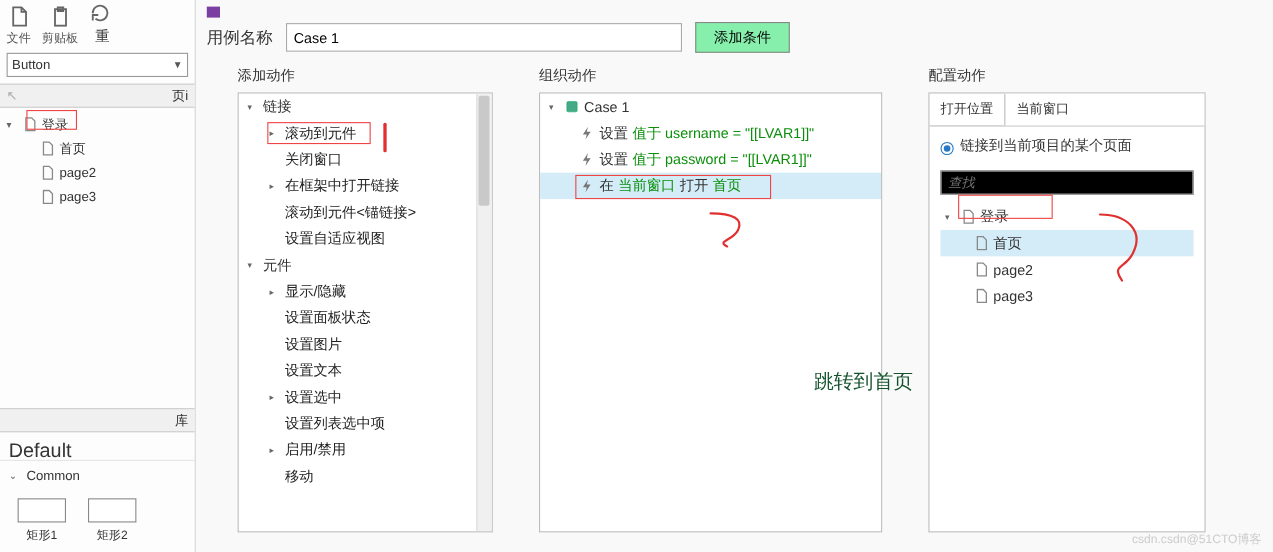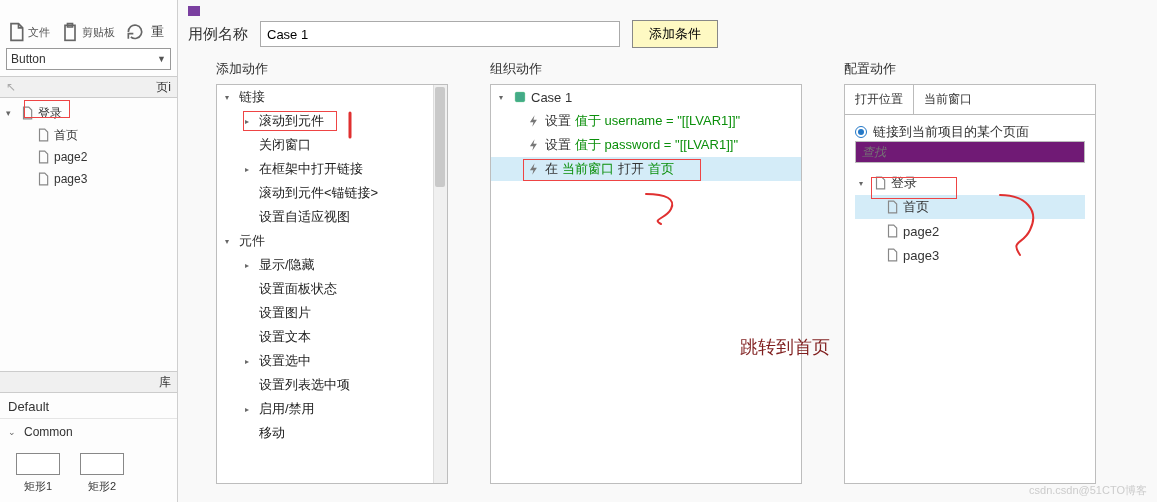--- a/index.html
+++ b/index.html
@@ -3,46 +3,46 @@
 <meta charset="utf-8">
 <style>
   * { box-sizing: border-box; font-family: "Microsoft YaHei", Arial, sans-serif; }
   body { margin:0; background:#fafafa; font-size:12px; color:#333; width:1157px; height:502px; overflow:hidden; position:relative;}
   .row { display:flex; }
   .col { display:flex; flex-direction:column; }
 
   
   .left { width:178px; background:#fdfdfd; border-right:1px solid #cfcfcf; height:502px; }
   .toolbar-top { height:42px; display:flex; align-items:flex-end; gap:10px; padding:0 6px; font-size:11px; color:#555;}
-  .toolbar-top .iconblk { display:flex; flex-direction:row; align-items:center; gap:2px;}
+  .toolbar-top .iconblk { display:flex; flex-direction:column; align-items:center; gap:2px;}
   .toolbar-top svg { width:20px; height:20px; }
   .truncated-menu { font-size:13px; color:#333; padding-left:4px;}
   .dropdown { margin:6px; height:22px; border:1px solid #999; background:#fff; display:flex; align-items:center; justify-content:space-between; padding:0 4px;}
   .dropdown .arrow { font-size:9px; color:#555;}
   .page-hdr { height:22px; background:#f0f0f0; border-top:1px solid #ccc; border-bottom:1px solid #ccc; display:flex; align-items:center; justify-content:space-between; padding:0 6px; font-size:12px;}
   .tree { padding:4px 0;}
   .tree-row { display:flex; align-items:center; gap:4px; height:22px; padding-left:6px;}
   .tree-row.child { padding-left:36px;}
   .tri { font-size:9px; color:#666; width:10px;}
   .pageicon { width:14px; height:14px; }
   .redbox1 { border:1px solid #e44; position:absolute; }
   .lib-hdr { height:22px; background:#f0f0f0; border-top:1px solid #ccc; border-bottom:1px solid #ccc; display:flex; align-items:center; justify-content:flex-end; padding:0 6px;}
-  .default-row { height:26px; padding:6px 8px; border-bottom:1px solid #e5e5e5; font-size:13px;}
+  .default-row { height:26px; padding:6px 8px; border-bottom:1px solid #e5e5e5; font-size:18px;}
   .common-row { display:flex; align-items:center; gap:6px; padding:6px 8px;}
   .shapes { display:flex; gap:20px; padding:8px 16px; align-items:flex-end;}
   .shape { width:44px; height:22px; border:1px solid #888; background:#fff;}
   .shape-label { font-size:11px; text-align:center; margin-top:4px;}
 
   
   .main { flex:1; background:#f9f9f9; padding:6px 10px; height:502px;}
   .purple-stub { width:12px; height:10px; background:#7a3fa0; margin-bottom:4px;}
   .caserow { display:flex; align-items:center; gap:12px; margin-bottom:12px;}
   .caserow label { font-size:15px;}
   .caserow input { width:360px; height:26px; border:1px solid #aaa; padding:0 6px; font-size:13px;}
-  .btn { height:28px; padding:0 16px; background:#fef9c3; border:1px solid #888; font-size:13px; display:inline-flex; align-items:center;}
+  .btn { height:28px; padding:0 16px; background:#86efac; border:1px solid #888; font-size:13px; display:inline-flex; align-items:center;}
   .panels { display:flex; gap:14px; }
   .panel { border:0;padding-left:28px; }
   .panel h4 { font-weight:normal; font-size:13px; margin:0 0 6px 0; color:#333;}
   .panel-body { border:1px solid #bdbdbd; background:#fff; height:400px; overflow:hidden; position:relative;}
   .p-add { width:260px;}
   .p-org { width:340px;}
   .p-cfg { width:280px;}
   .scrollbar { position:absolute; right:0; top:0; bottom:0; width:14px; background:#f0f0f0; border-left:1px solid #ddd;}
   .thumb { position:absolute; right:2px; top:2px; width:10px; height:100px; background:#c9c9c9; border-radius:2px;}
   .act-tree .grp { display:flex; align-items:center; gap:4px; height:24px; padding-left:8px; font-size:13px;}
@@ -51,30 +51,30 @@
   .tri2.empty { color:transparent;}
   .org-tree .case { display:flex; align-items:center; gap:4px; height:24px; padding-left:8px; font-size:13px;}
   .org-tree .act { display:flex; align-items:center; gap:4px; height:24px; padding-left:36px; font-size:13px;}
   .org-tree .act.sel { background:#d4ecf8;}
   .bolt { width:14px; height:14px; }
   .green { color:#0b8f0b;}
   .cfg-hdr { display:flex; border-bottom:1px solid #bbb;}
   .cfg-hdr .tlabel { padding:6px 10px;}
   .cfg-hdr .tval { padding:6px 10px; border-left:1px solid #bbb; flex:1; background:#fff;}
   .cfg-body { padding:8px 10px;}
-  .radio-row { display:flex; align-items:center; gap:6px; font-size:13px; margin-bottom:0;}
+  .radio-row { display:flex; align-items:flex-end; gap:6px; font-size:13px; margin-bottom:14px;}
   .radio-dot { width:12px; height:12px; border:1px solid #2478c7; border-radius:50%; display:flex; align-items:center; justify-content:center;}
   .radio-dot .inner { width:6px; height:6px; background:#2478c7; border-radius:50%;}
-  .search { width:100%; height:22px; border:1px solid #bbb; padding:0 6px; font-style:italic; color:#999; font-size:12px; background:#701a75;}
+  .search { width:100%; height:22px; border:1px solid #bbb; padding:0 6px; font-style:italic; color:#999; font-size:12px; background:#000000;}
   .cfg-tree { margin-top:8px;}
   .cfg-tree .r { display:flex; align-items:center; gap:4px; height:24px; font-size:13px;}
   .cfg-tree .r.l0 { padding-left:4px;}
   .cfg-tree .r.l1 { padding-left:30px;}
   .cfg-tree .r.sel { background:#d4ecf8;}
-  .annot { position:absolute; color:#7f1d1d; font-size:18px; pointer-events:none; font-family:Liberation Sans, sans-serif;}
+  .annot { position:absolute; color:#14532d; font-size:18px; pointer-events:none; font-family:Liberation Sans, sans-serif;}
   .hand { position:absolute; pointer-events:none;}
   .watermark { position:absolute; right:10px; bottom:4px; color:#ccc; font-size:11px;}
 </style>
 </head>
 <body>
 
 <div class="row">
 
   <div class="left col">
     <div class="toolbar-top">

